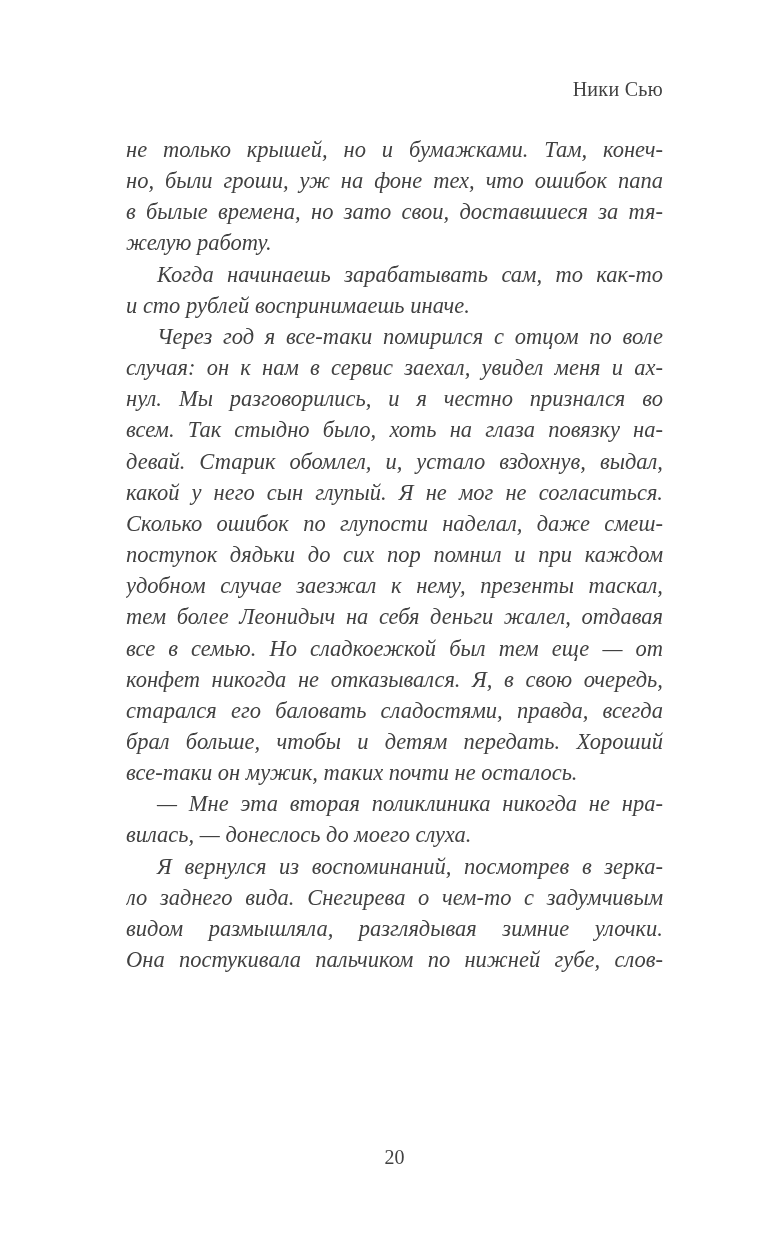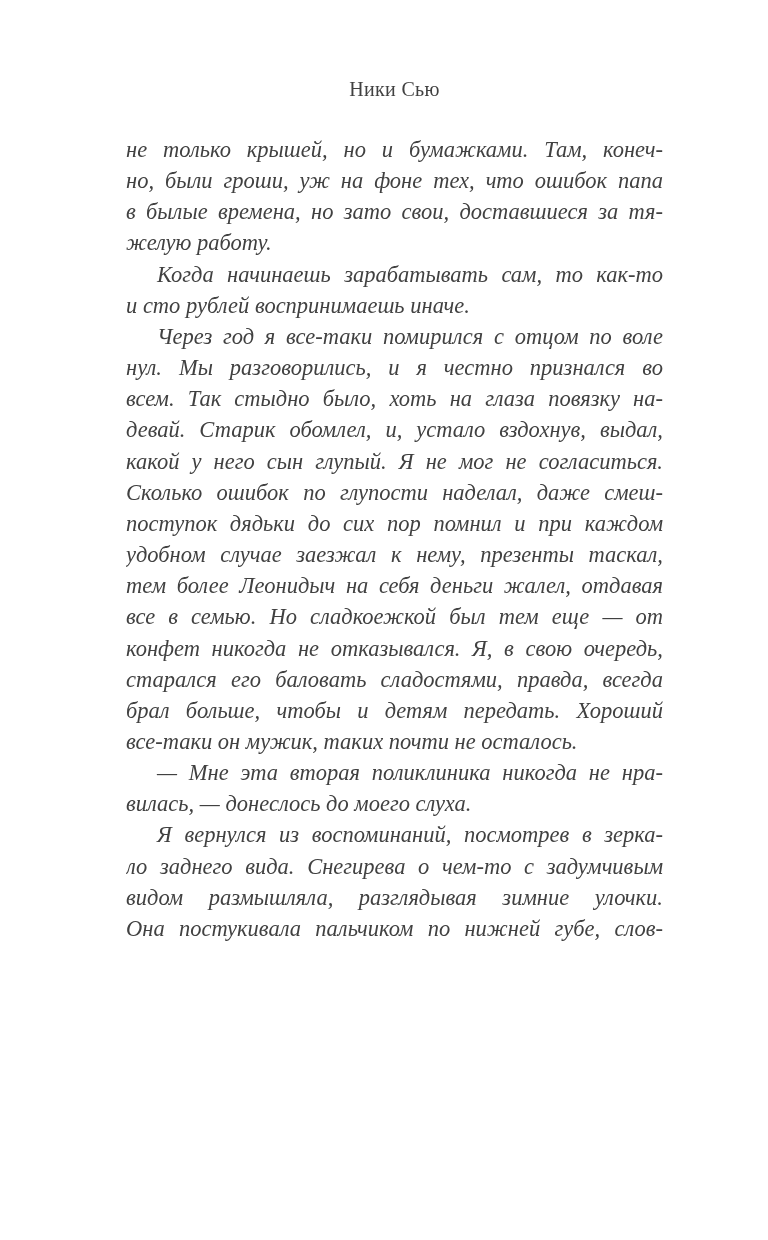--- a/index.html
+++ b/index.html
@@ -14,21 +14,21 @@
     background: #ffffff;
     font-family: "Liberation Serif", "DejaVu Serif", serif;
     color: #414141;
     overflow: hidden;
   }
   .running-head {
     position: absolute;
     top: 79px;
     left: 126px;
     width: 537px;
-    text-align: center;
+    text-align: right;
     font-size: 20px;
     line-height: 20px;
     letter-spacing: 0.3px;
     white-space: nowrap;
   }
   .body-text {
     position: absolute;
     top: 134px;
     left: 126px;
     width: 537px;
@@ -65,20 +65,21 @@
   <div class="running-head">Ники Сью</div>
 
   <div class="body-text">
       <div class="line">не только крышей, но и бумажками. Там, конеч-</div>
       <div class="line">но, были гроши, уж на фоне тех, что ошибок папа</div>
       <div class="line">в былые времена, но зато свои, доставшиеся за тя-</div>
       <div class="line para-end">желую работу.</div>
       <div class="line indent">Когда начинаешь зарабатывать сам, то как-то</div>
       <div class="line para-end">и сто рублей воспринимаешь иначе.</div>
       <div class="line indent">Через год я все-таки помирился с отцом по воле</div>
+      <div class="line">случая: он к нам в сервис заехал, увидел меня и ах-</div>
       <div class="line">нул. Мы разговорились, и я честно признался во</div>
       <div class="line">всем. Так стыдно было, хоть на глаза повязку на-</div>
       <div class="line">девай. Старик обомлел, и, устало вздохнув, выдал,</div>
       <div class="line">какой у него сын глупый. Я не мог не согласиться.</div>
       <div class="line">Сколько ошибок по глупости наделал, даже смеш-</div>
       <div class="line">поступок дядьки до сих пор помнил и при каждом</div>
       <div class="line">удобном случае заезжал к нему, презенты таскал,</div>
       <div class="line">тем более Леонидыч на себя деньги жалел, отдавая</div>
       <div class="line">все в семью. Но сладкоежкой был тем еще — от</div>
       <div class="line">конфет никогда не отказывался. Я, в свою очередь,</div>
@@ -86,13 +87,14 @@
       <div class="line">брал больше, чтобы и детям передать. Хороший</div>
       <div class="line para-end">все-таки он мужик, таких почти не осталось.</div>
       <div class="line indent">— Мне эта вторая поликлиника никогда не нра-</div>
       <div class="line para-end">вилась, — донеслось до моего слуха.</div>
       <div class="line indent">Я вернулся из воспоминаний, посмотрев в зерка-</div>
       <div class="line">ло заднего вида. Снегирева о чем-то с задумчивым</div>
       <div class="line">видом размышляла, разглядывая зимние улочки.</div>
       <div class="line">Она постукивала пальчиком по нижней губе, слов-</div>
     </div>
 
+  <div class="folio">20</div>
 </div>
 
 </body></html>

